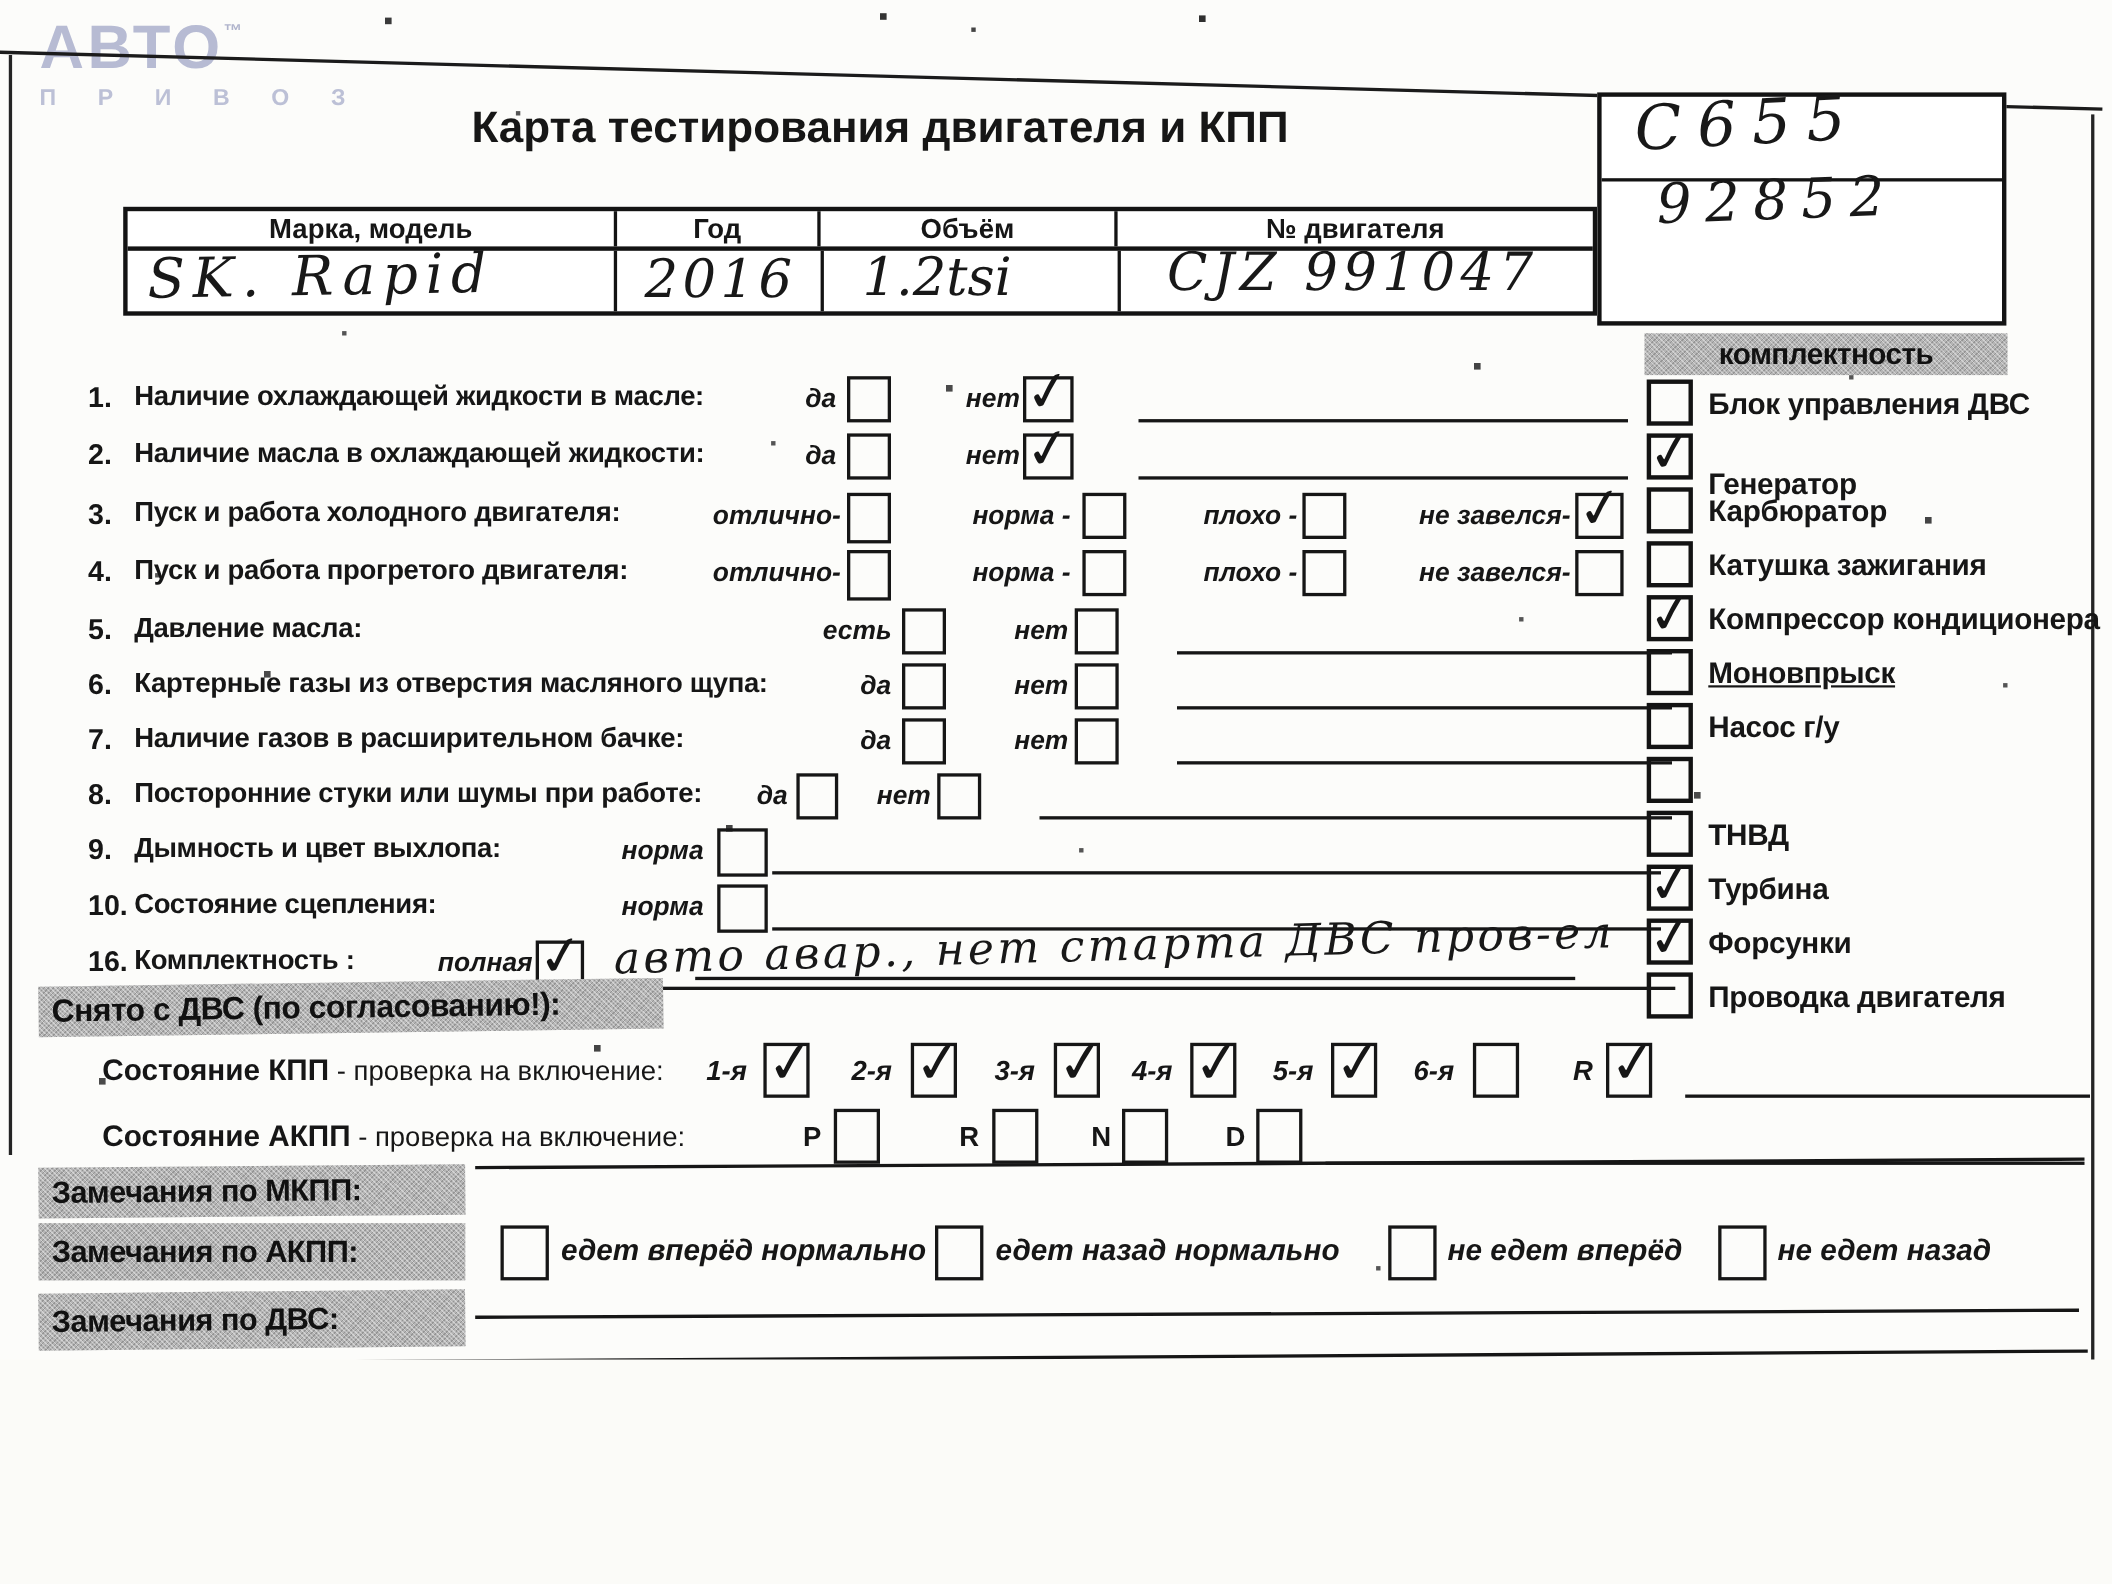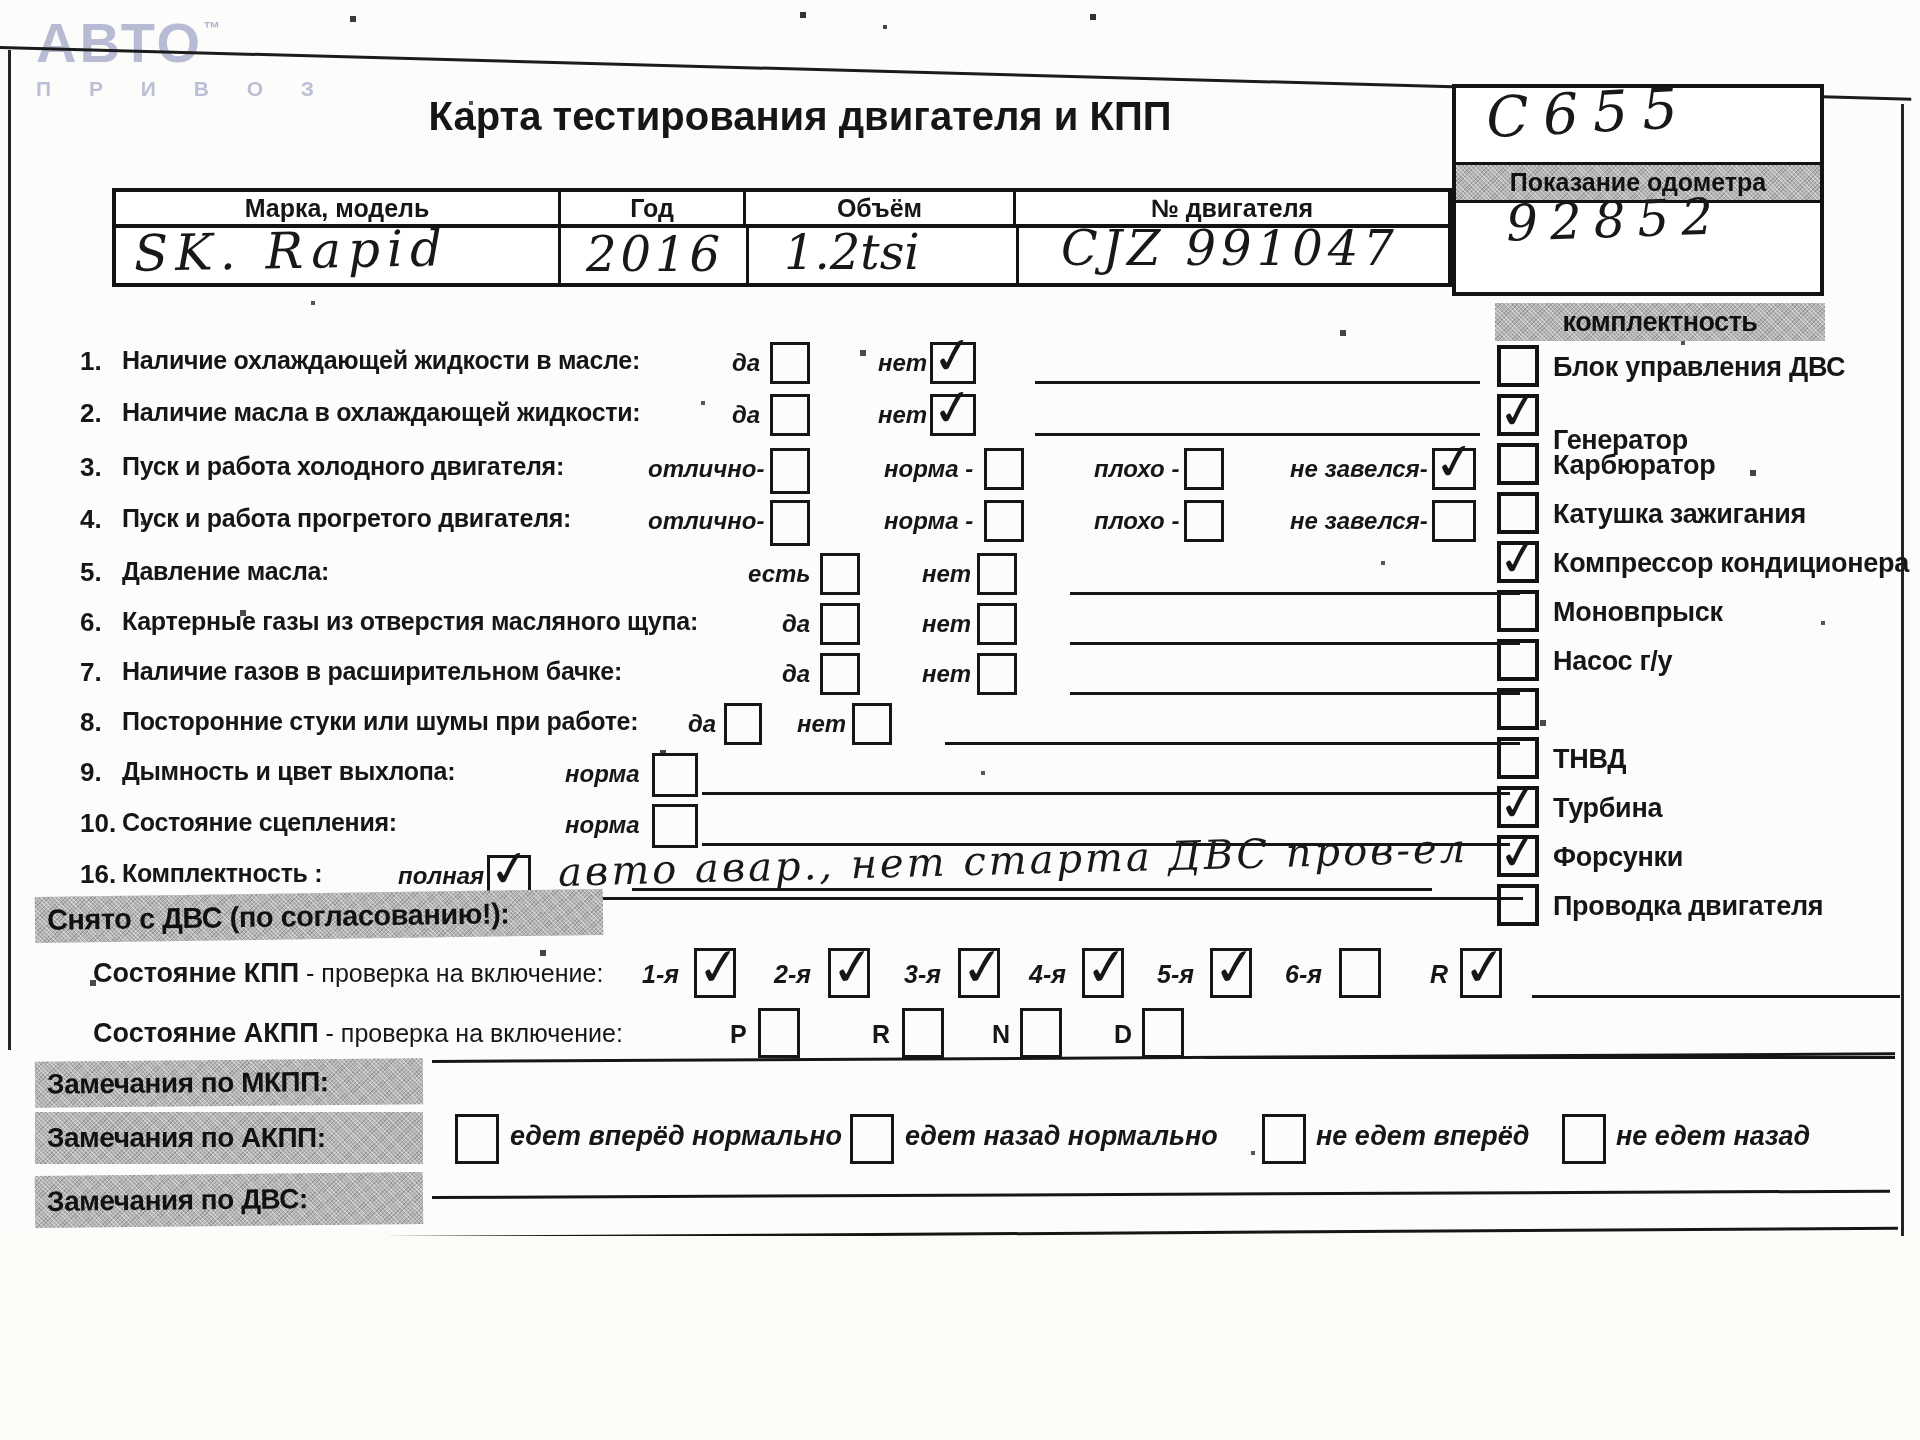--- a/index.html
+++ b/index.html
@@ -86,21 +86,20 @@
   <div class="topline"></div>
   <div class="leftline"></div>
   <div class="rightline"></div>
 
   <div class="title">Карта тестирования двигателя  и КПП</div>
 
   <div class="carbox">
     <div class="r1">
       <span class="hand" style="left:30px;top:-8px;font-size:56px;letter-spacing:14px;transform:rotate(-3deg);">C655</span>
     </div>
-    <div class="r3 bar">Показание одометра</div>
     <div class="r4">
       <span class="hand" style="left:50px;top:-12px;font-size:50px;letter-spacing:12px;transform:rotate(-2deg);">92852</span>
     </div>
   </div>
 
   <div class="vtable">
     <div class="vhead">
       <div class="hcell" style="width:445px;">Марка, модель</div>
       <div class="hcell" style="width:185px;">Год</div>
       <div class="hcell" style="width:270px;">Объём</div>
@@ -123,21 +122,21 @@
   <div class="eq-item-label" style="top:352px;">Блок управления ДВС</div>
   <div class="eq-cb checked" style="top:394px;"></div>
   <div class="eq-item-label" style="top:425px;">Генератор</div>
   <div class="eq-cb" style="top:443px;"></div>
   <div class="eq-item-label" style="top:450px;">Карбюратор</div>
   <div class="eq-cb" style="top:492px;"></div>
   <div class="eq-item-label" style="top:499px;">Катушка зажигания</div>
   <div class="eq-cb checked" style="top:541px;"></div>
   <div class="eq-item-label" style="top:548px;">Компрессор кондиционера</div>
   <div class="eq-cb" style="top:590px;"></div>
-  <div class="eq-item-label" style="top:597px;">Моновпрыск</div>
+  <div class="eq-item-label" style="top:597px;text-decoration:underline;">Моновпрыск</div>
   <div class="eq-cb" style="top:639px;"></div>
   <div class="eq-item-label" style="top:646px;">Насос г/у</div>
   <div class="eq-cb" style="top:688px;"></div>
   <div class="eq-cb" style="top:737px;"></div>
   <div class="eq-item-label" style="top:744px;">ТНВД</div>
   <div class="eq-cb checked" style="top:786px;"></div>
   <div class="eq-item-label" style="top:793px;">Турбина</div>
   <div class="eq-cb checked" style="top:835px;"></div>
   <div class="eq-item-label" style="top:842px;">Форсунки</div>
   <div class="eq-cb" style="top:884px;"></div>

